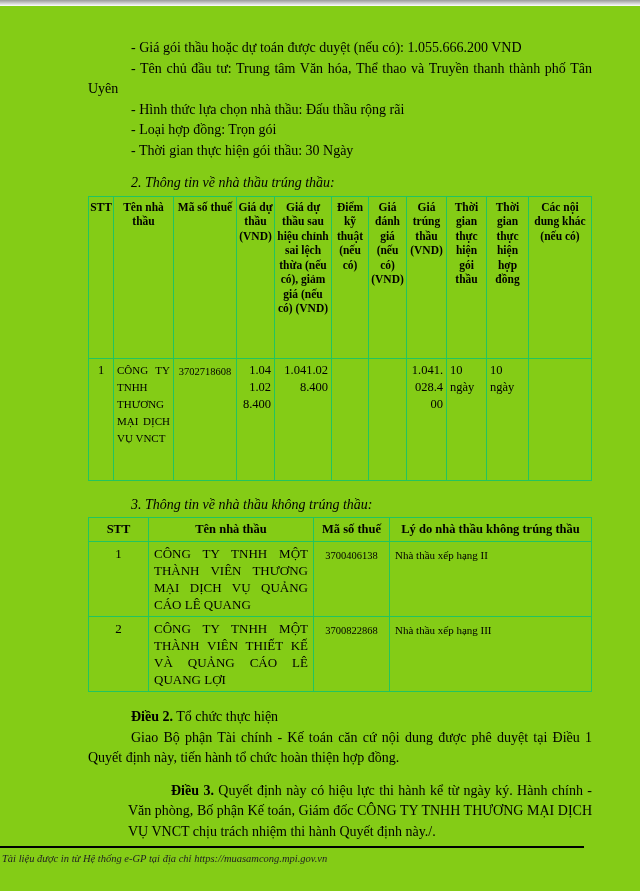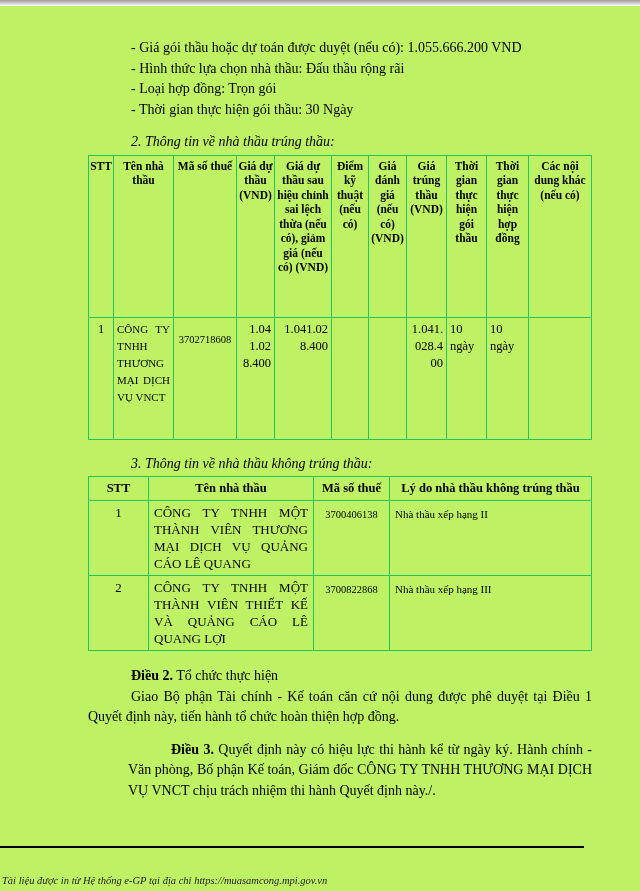--- a/index.html
+++ b/index.html
@@ -1,60 +1,61 @@
 <!DOCTYPE html>
 <html><head>
 <meta charset="utf-8">
 <style>
   * { margin:0; padding:0; box-sizing:border-box; }
   html,body { width:640px; height:891px; background:#ffffff; overflow:hidden;
     font-family:"Liberation Serif","DejaVu Serif",serif; color:#000; }
-  .page { position:relative; width:640px; height:891px; background:#bef264; }
+  .page { position:relative; width:640px; height:891px; background:#84cc16; }
   .top-shade { position:absolute; left:0; top:0; width:640px; height:6px;
     background:linear-gradient(#9a9a9a,#ffffff); }
   .content { position:absolute; left:88px; top:38px; width:504px; }
   .content p, .content h3 { font-size:14px; line-height:20.5px; font-weight:normal; }
   .indent { text-indent:43px; }
   .just { text-align:justify; }
   .sec-heading { font-weight:bold; font-style:italic; text-indent:43px; font-size:14px;margin-top:12px; }
   table { border-collapse:collapse; table-layout:fixed; width:503px; margin-top:2px; }
   th, td { border:1px solid #22c55e; vertical-align:top; overflow:hidden; }
   
   .t2 thead tr { height:162px; }
   .t2 tbody tr { height:122px; }
   .t2 th { font-size:11.5px; font-weight:bold; text-align:center; line-height:14.5px; padding:3px 1px; }
   .t2 th.stt, .t3 td.c-stt, .t2 td.c-stt { text-align:center; }
   .t2 th.stt { word-break:break-all; }
   .t2 td { font-size:12.5px; line-height:17px; padding:3px; }
   .t2 td.c-name { text-align:justify; font-size:11px; }
-  .t2 td.c-tax { font-size:10.5px; text-align:center; padding-top:13px; }
+  .t2 td.c-tax { font-size:10.5px; text-align:center; padding-top:4px; }
   .t2 td.c-num { text-align:right; word-break:break-all; }
   
   .t3 th { font-size:12.5px; font-weight:bold; text-align:center; padding:4px 2px; }
   .t3 td { font-size:13px; line-height:17px; padding:3px 5px; }
   .t3 tr.r1 { height:67px; } .t3 tr.r2 { height:70px; }
   .t3 td.c-name { text-align:justify; }
   .t3 td.c-tax { font-size:10.5px; text-align:center; padding-top:5px; }
   .t3 td.c-reason { font-size:11px; padding-top:5px; }
   .h3-gap { margin-top:14px; }
   .art2 { margin-top:15px; }
   .art3 { margin-top:12px;margin-left:40px; }
   b.lbl { font-weight:bold; }
   .footer-rule { position:absolute; left:0; top:846px; width:584px; height:2px; background:#000; }
-  .footer-note { position:absolute; left:2px; top:875px; width:560px;
+  .footer-note { position:absolute; left:2px; top:853px; width:560px;
     font-size:10.5px; font-style:italic; color:#222; }
 </style>
 </head>
 <body>
 
 <div class="page">
   <div class="top-shade"></div>
 
   <div class="content">
     <p class="indent">- Giá gói thầu hoặc dự toán được duyệt (nếu có): 1.055.666.200 VND</p>
+    <p class="indent just">- Tên chủ đầu tư: Trung tâm Văn hóa, Thể thao và Truyền thanh thành phố Tân Uyên</p>
     <p class="indent">- Hình thức lựa chọn nhà thầu: Đấu thầu rộng rãi</p>
     <p class="indent">- Loại hợp đồng: Trọn gói</p>
     <p class="indent">- Thời gian thực hiện gói thầu: 30 Ngày</p>
 
     <h3 class="sec-heading">2. Thông tin về nhà thầu trúng thầu:</h3>
 
     <table class="t2">
       <colgroup>
         <col style="width:25px">
           <col style="width:60px">

